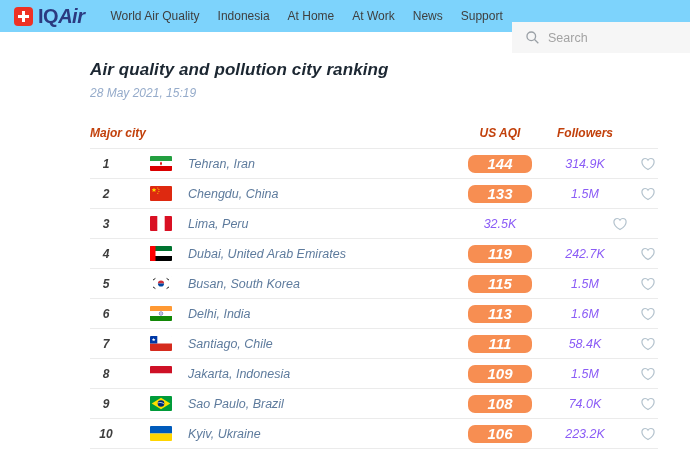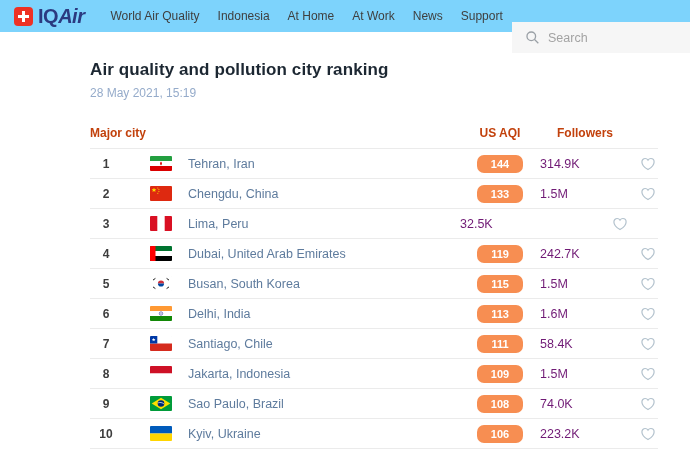--- a/index.html
+++ b/index.html
@@ -22,21 +22,21 @@
     position:absolute; right:0; top:0; width:178px; height:31px;
     background:#f6f6f6; display:flex; align-items:center; padding-left:13px;margin-top:22px;
   }
   .search-input {
     border:none; outline:none; background:transparent; margin-left:8px;
     font-size:12.5px; color:#555; width:130px;
     font-family:"Liberation Sans","DejaVu Sans",sans-serif;
   }
   .search-input::placeholder { color:#a3a3a3; }
   
-  .main { padding:28px 40px 0 90px; }
+  .main { padding:28px 40px 0 90px;font-style:italic; }
   .page-title { font-size:17px; font-weight:700; color:#1c2732; letter-spacing:.1px; }
   .timestamp { margin-top:6px; font-size:12px; color:var(--timestamp-blue,#95abca); }
   
   .table { margin-top:18px; width:568px; }
   .thead, .row {
     display:grid;
     grid-template-columns:32px 66px 1fr 80px 90px 28px;
     align-items:center;
   }
   .thead { height:30px; font-size:12px; font-weight:700; color:#c2410c; }
@@ -45,26 +45,26 @@
   .rows .row { height:30px; border-top:1px solid #ebebeb; cursor:pointer; }
   .rows { border-bottom:1px solid #ebebeb; }
   .rank { font-size:12px; font-weight:700; color:#3d3d3d; text-align:center; }
   .flag-cell { padding-left:28px; display:flex; align-items:center; }
   .flag { width:22px; height:15px; display:inline-block; line-height:0;
           box-shadow:inset 0 0 0 1px rgba(0,0,0,.07); border-radius:1px; overflow:hidden; }
   .flag svg { width:22px; height:15px; display:block; }
   .city { font-size:12.5px; color:var(--city-link,#5e7b9d); cursor:pointer; }
   .aqi-cell { display:flex; justify-content:center; }
   .badge {
-    width:46px; height:18px; border-radius:7px;
+    width:64px; height:18px; border-radius:7px;
     background:var(--aqi-badge,#f78e52);
-    color:#fff; font-size:11px; font-weight:600;
+    color:#fff; font-size:15px; font-weight:600;
     display:flex; align-items:center; justify-content:center;
   }
-  .followers { font-size:12.5px; color:#701a75; text-align:left; }
+  .followers { font-size:12.5px; color:#8b5cf6; text-align:center; }
   .heart-cell { display:flex; justify-content:flex-end; padding-right:2px; }
   .heart-cell svg { cursor:pointer; }
 </style>
 </head>
 <body>
 
 <div class="topbar">
   <div class="logo">
     <span class="swiss">
       <svg width="13" height="13" viewBox="0 0 13 13">

